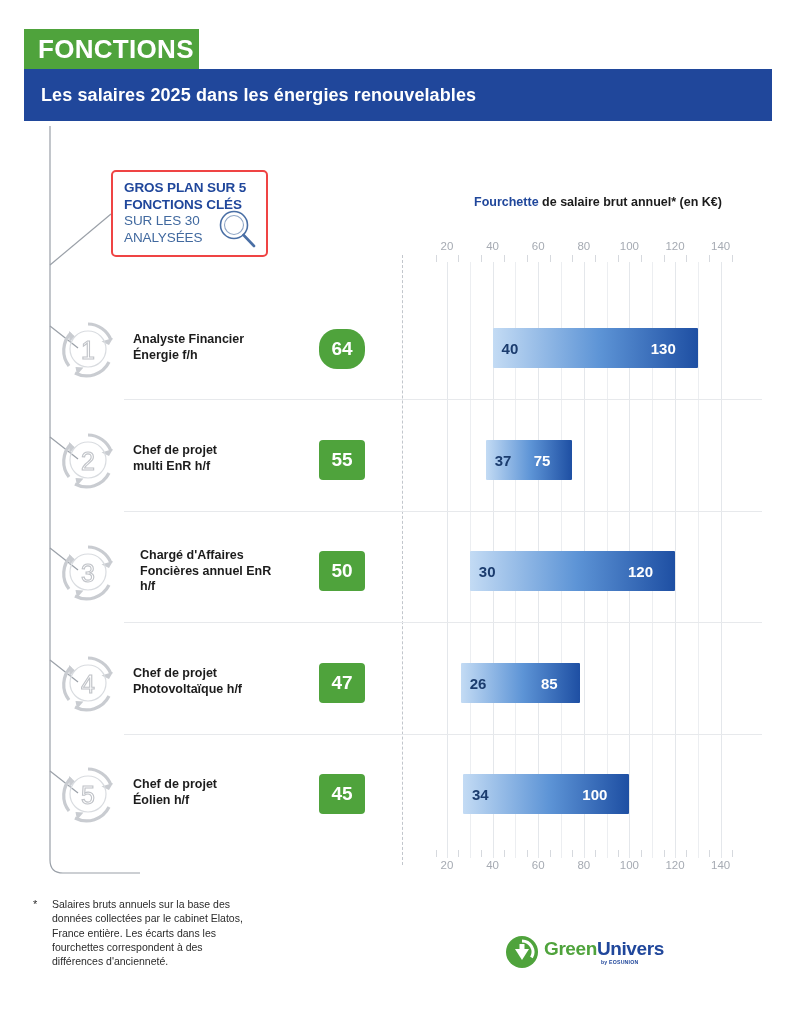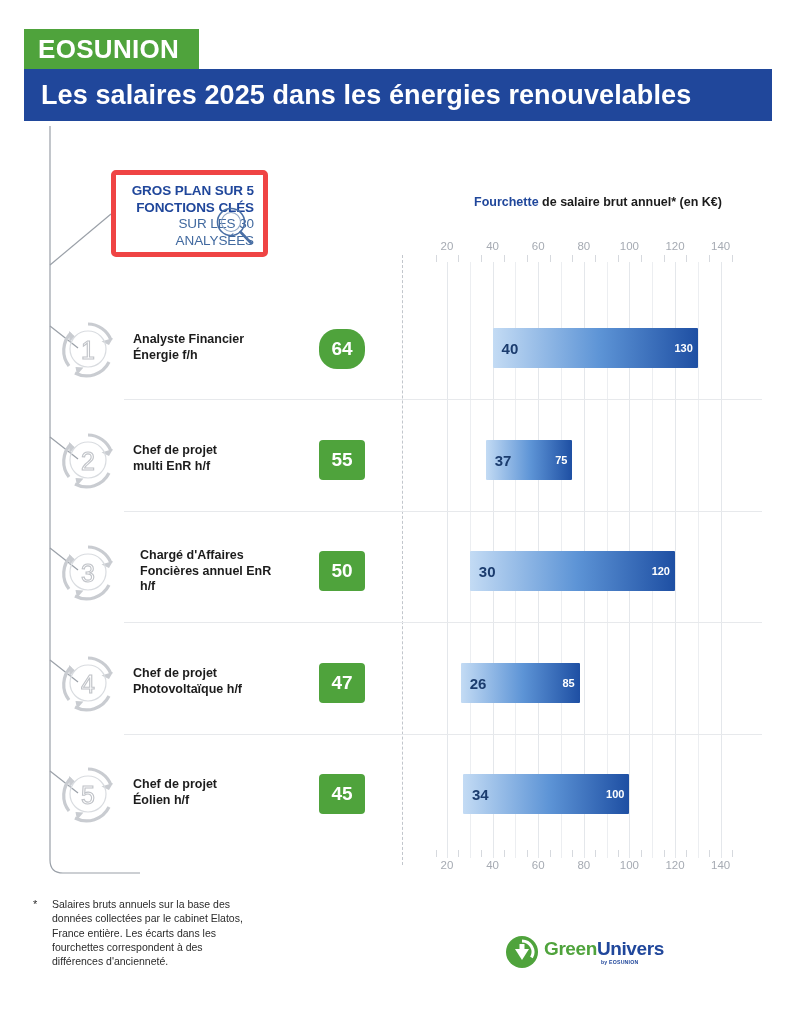--- a/index.html
+++ b/index.html
@@ -25,35 +25,34 @@
     color:#ffffff;font-weight:bold;font-size:26px;letter-spacing:.3px;
   }
   .title-bar{
     position:absolute;left:24px;top:69px;
     width:748px;height:52px;
     background:#20479B;
     display:flex;align-items:center;
     box-sizing:border-box;padding-left:17px;
   }
   .title-bar span{
-    color:#ffffff;font-weight:bold;font-size:27px;letter-spacing:.1px;
+    color:#ffffff;font-weight:bold;font-size:18px;letter-spacing:.1px;
   }
 
   
   .spine{position:absolute;left:0;top:0;width:795px;height:1024px;pointer-events:none;}
 
   
   .grosplan{
     position:absolute;left:111px;top:170px;
     width:157px;height:87px;
-    border:5px solid #ef4444;border-radius:5px;
+    border:2px solid #ef4444;border-radius:5px;
     background:#ffffff;
     box-sizing:border-box;
     padding:8px 9px 0 11px;
-    text-align:right;
   }
   .gp-l1,.gp-l2{color:#20479B;font-weight:bold;font-size:13.5px;line-height:16.5px;letter-spacing:-.1px;}
   .gp-l3,.gp-l4{color:#41699F;font-size:13.5px;line-height:16.5px;letter-spacing:-.1px;}
   .loupe{position:absolute;right:7px;bottom:4px;}
 
   
   .col-median{
     position:absolute;left:281px;top:175px;width:118px;
     text-align:center;font-size:12.5px;font-weight:bold;line-height:16px;color:#1c1c1c;
   }
@@ -89,22 +88,22 @@
   .bar{
     position:absolute;height:40px;border-radius:1px;
     background:linear-gradient(to right,#c3dbf4 0%,#5d94d6 52%,#1e4fa3 100%);
     box-shadow:0 0 0 0 rgba(0,0,0,0);
   }
   .bar .bmin{
     position:absolute;left:9px;top:50%;transform:translateY(-50%);
     font-size:15px;font-weight:bold;color:#1b3c6e;
   }
   .bar .bmax{
-    position:absolute;right:5px;top:50%;transform:translateY(-50%);
-    font-size:11px;font-weight:bold;color:#ffffff;
+    position:absolute;right:22px;top:50%;transform:translateY(-50%);
+    font-size:15px;font-weight:bold;color:#ffffff;
   }
   .numcircle{position:absolute;left:57px;width:62px;height:62px;}
 
   
   .footnote{
     position:absolute;left:33px;top:897px;width:215px;
     font-size:10.5px;line-height:14.3px;color:#2b2b2b;
   }
   .footnote .star{position:absolute;left:0;top:0;font-size:11px;}
   .footnote .ftxt{display:block;padding-left:19px;}
@@ -116,21 +115,21 @@
   .logo-el{position:absolute;left:683px;top:922px;width:78px;height:68px;}
   .el-name{position:absolute;left:4px;top:42px;font-size:12.5px;font-weight:bold;color:#3a3a3a;font-style:italic;letter-spacing:.6px;}
   .el-sub{position:absolute;left:6px;top:57px;font-size:3.6px;color:#6a6a6a;letter-spacing:.25px;}
 </style>
 </head>
 <body>
 
 <div id="page">
 
   <div class="excl-badge">
-    <span>EOSUNION</span>
+    <span>FONCTIONS</span>
   </div>
   <div class="title-bar">
     <span>Les salaires 2025 dans les énergies renouvelables</span>
   </div>
 
   <svg class="spine" viewBox="0 0 795 1024">
     <path d="M50,126 L50,860 Q50,873 63,873 L140,873" fill="none" stroke="#9aa0a8" stroke-width="1.2"></path>
     <path d="M50,265 L111,214" fill="none" stroke="#9aa0a8" stroke-width="1.2"></path>
     <path d="M50,326 L78,348" fill="none" stroke="#9aa0a8" stroke-width="1.2"></path>
     <path d="M50,437 L78,459" fill="none" stroke="#9aa0a8" stroke-width="1.2"></path>

